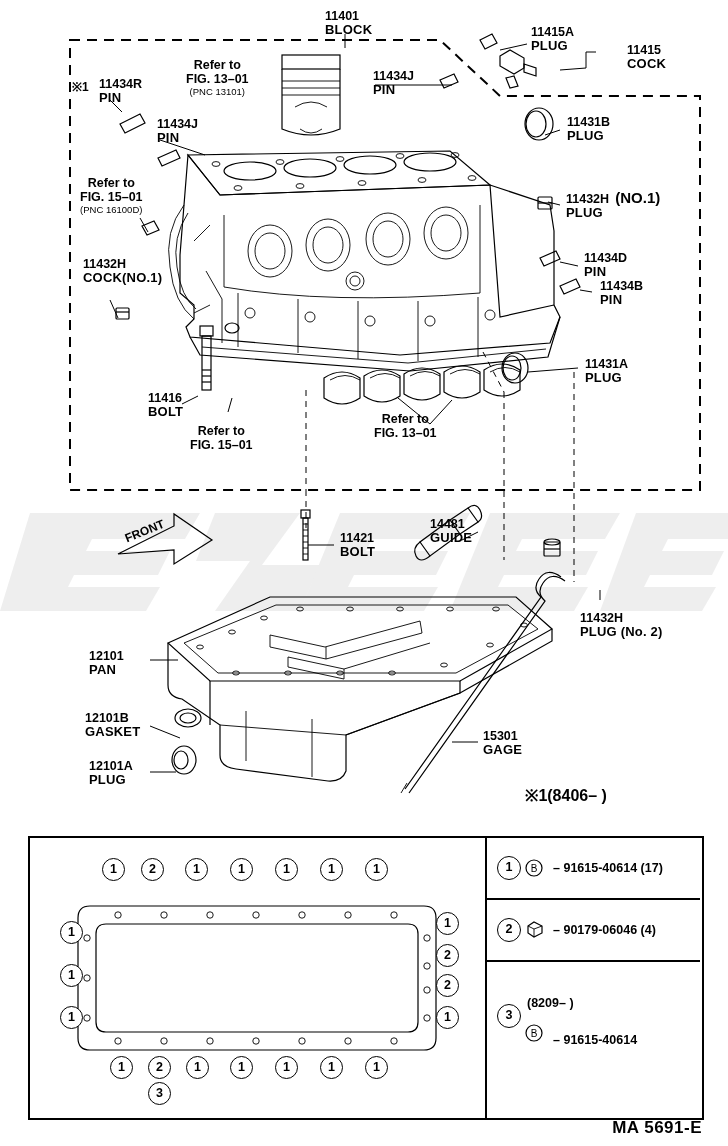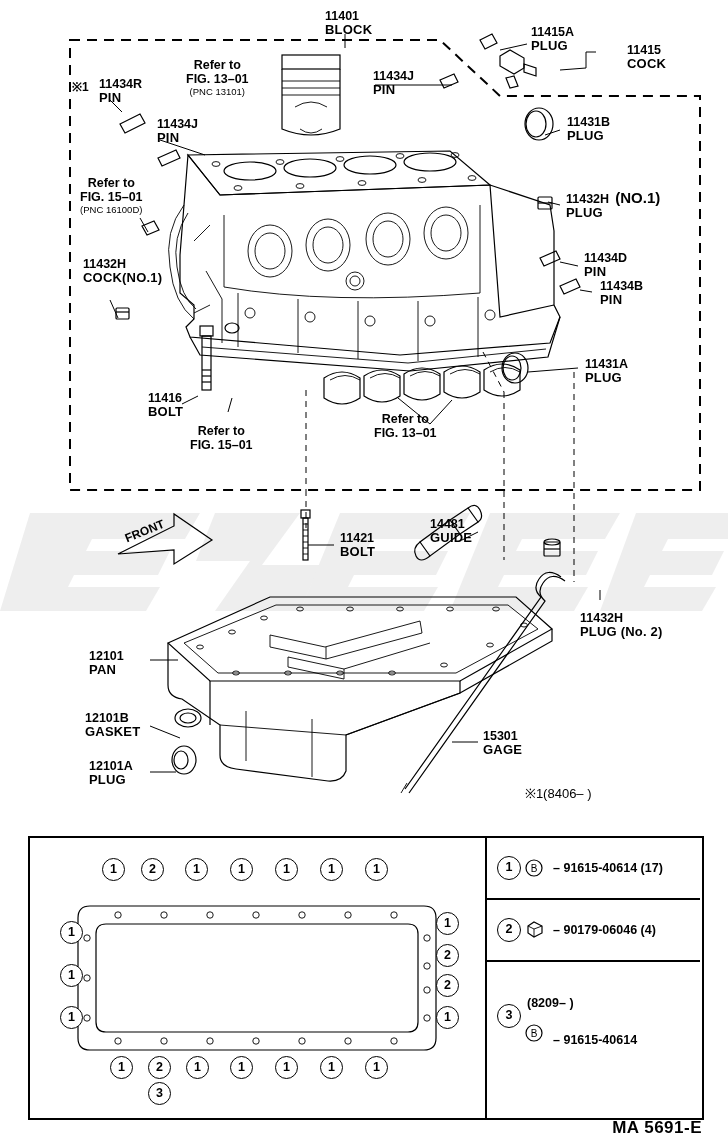--- a/index.html
+++ b/index.html
@@ -50,21 +50,21 @@
   .legend-txt2{position:absolute;left:40px;top:8px;font-size:12.5px;font-weight:bold;white-space:nowrap;}
   .legend-icon{position:absolute;left:38px;top:50%;transform:translateY(-50%);}
 
   
   .cnum{
     position:absolute;width:21px;height:21px;border:1.4px solid #000;border-radius:50%;
     font-size:12.5px;font-weight:bold;text-align:center;line-height:20px;background:#fff;
   }
 
   .footer{position:absolute;right:26px;bottom:8px;font-size:17px;font-weight:bold;letter-spacing:.5px;}
-  .asterisk-note{position:absolute;left:525px;top:784px;font-size:13px;font-weight:normal;white-space:nowrap;}
+  .asterisk-note{position:absolute;left:525px;top:784px;font-size:16px;font-weight:bold;white-space:nowrap;}
 </style>
 </head>
 <body>
 
 <div class="sheet">
 
   <div class="watermark">
     <svg width="728" height="110" viewBox="0 0 728 110">
       <g fill="#c8c8c8">
         <path d="M30 8 L200 8 L185 34 L92 34 L86 46 L170 46 L158 70 L74 70 L68 82 L160 82 L146 106 L0 106 Z"></path>

